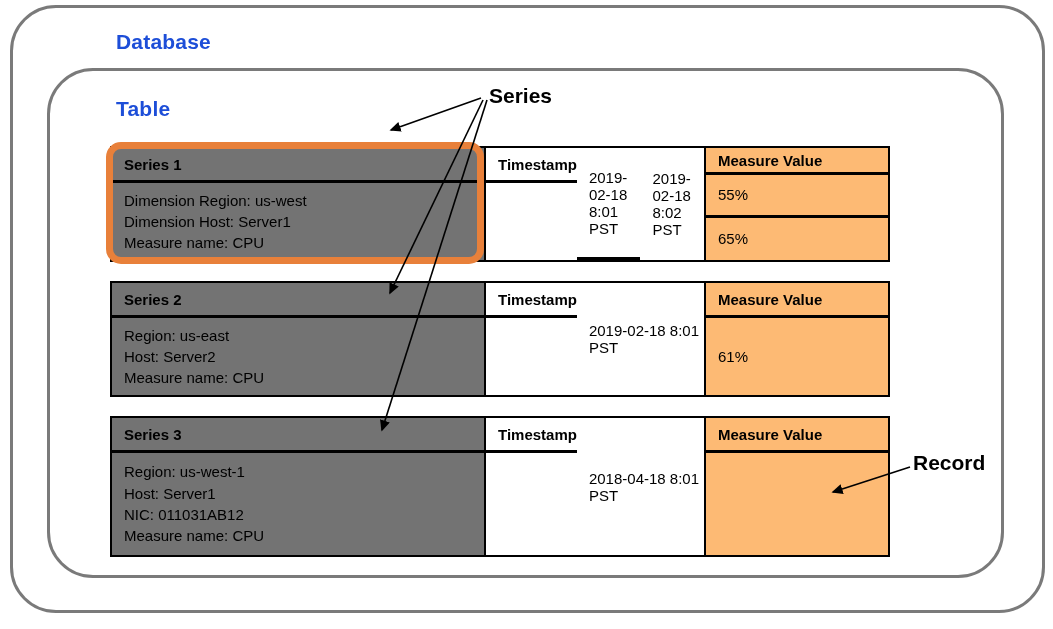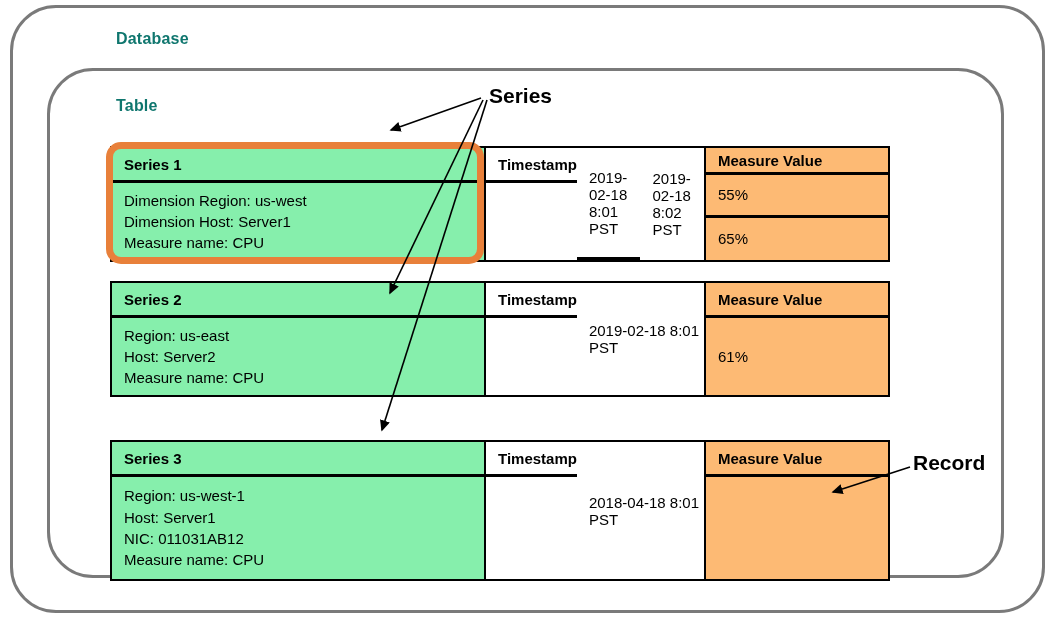--- a/index.html
+++ b/index.html
@@ -24,48 +24,48 @@
     border: 3px solid #7a7a7a;
     border-radius: 46px;
     background: transparent;
     box-sizing: border-box;
   }
   #database-box { left: 10px;  top: 5px;  width: 1035px; height: 608px; }
   #table-box    { left: 47px;  top: 68px; width: 957px;  height: 510px; }
 
   .container-title {
     position: absolute;
-    font-size: 16px;
+    font-size: 21px;
     font-weight: bold;
-    color: #0f766e;
+    color: #1d4ed8;
     letter-spacing: 0.2px;
     white-space: nowrap;
   }
   #database-title { left: 116px; top: 30px; }
   #table-title    { left: 116px; top: 97px; }
 
   
   .series-block {
     position: absolute;
     display: flex;
     flex-direction: row;
     align-items: stretch;
     box-sizing: border-box;
   }
   #series-block-1 { left: 110px; top: 146px; width: 780px; height: 116px; }
   #series-block-2 { left: 110px; top: 281px; width: 780px; height: 116px; }
-  #series-block-3 { left: 110px; top: 416px; width: 928px; height: 141px; margin-top: 24px; }
+  #series-block-3 { left: 110px; top: 416px; width: 928px; height: 141px; }
 
   .col-series {
     width: 376px;
     border: 2px solid #000000;
     box-sizing: border-box;
     display: flex;
     flex-direction: column;
-    background: #86efac;
+    background: #737373;
   }
   .col-ts {
     width: 220px;
     border: 2px solid #000000;
     border-left: none;
     box-sizing: border-box;
     display: flex;
     background: #ffffff;
   }
   .col-mv {

